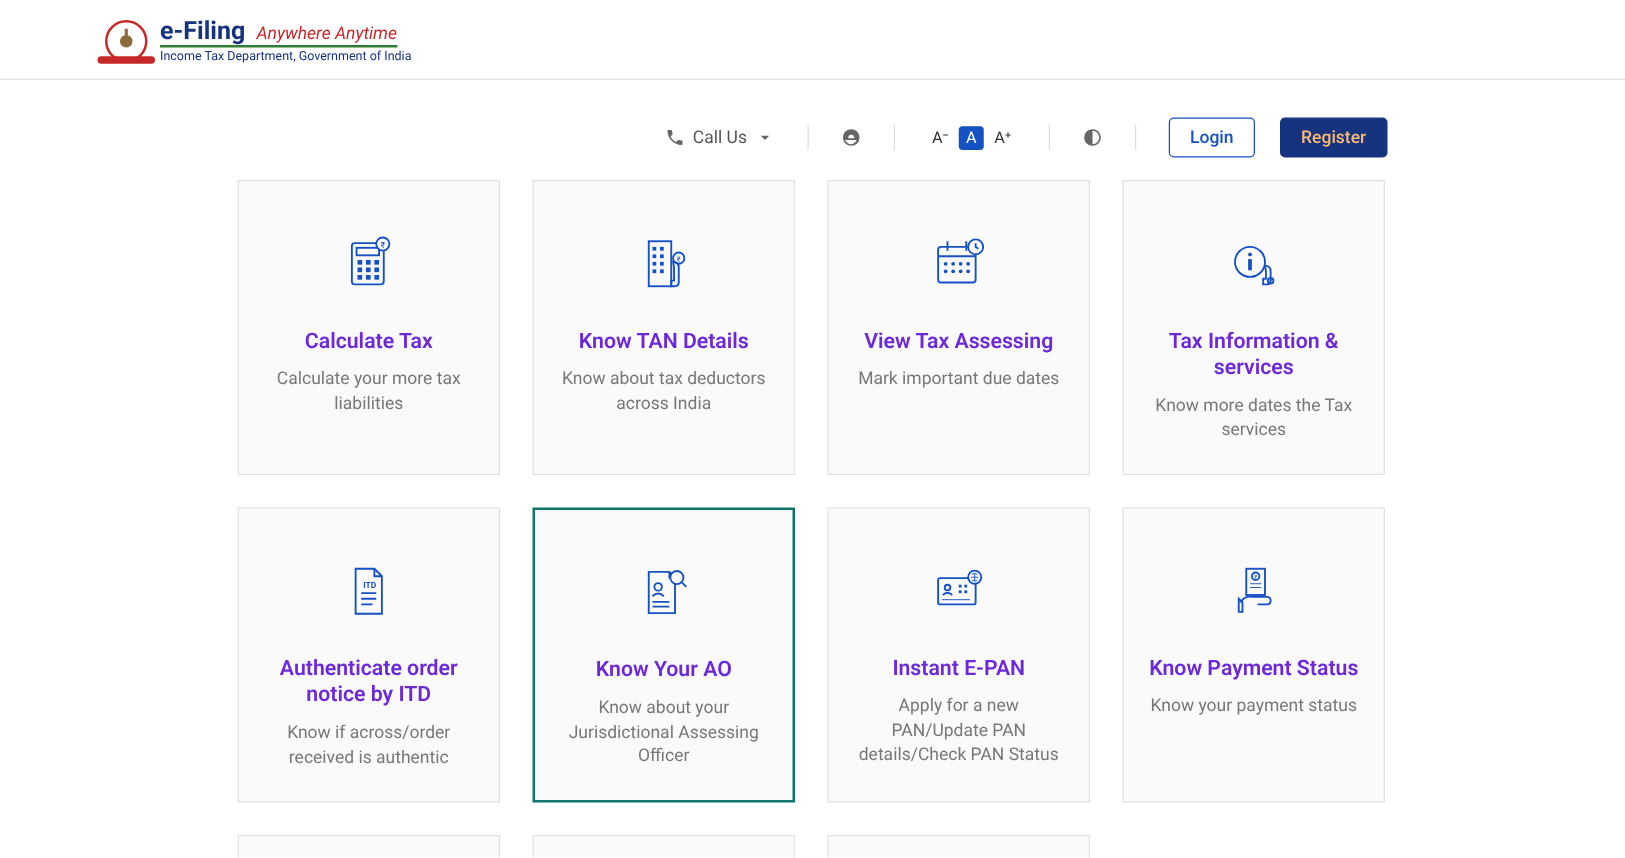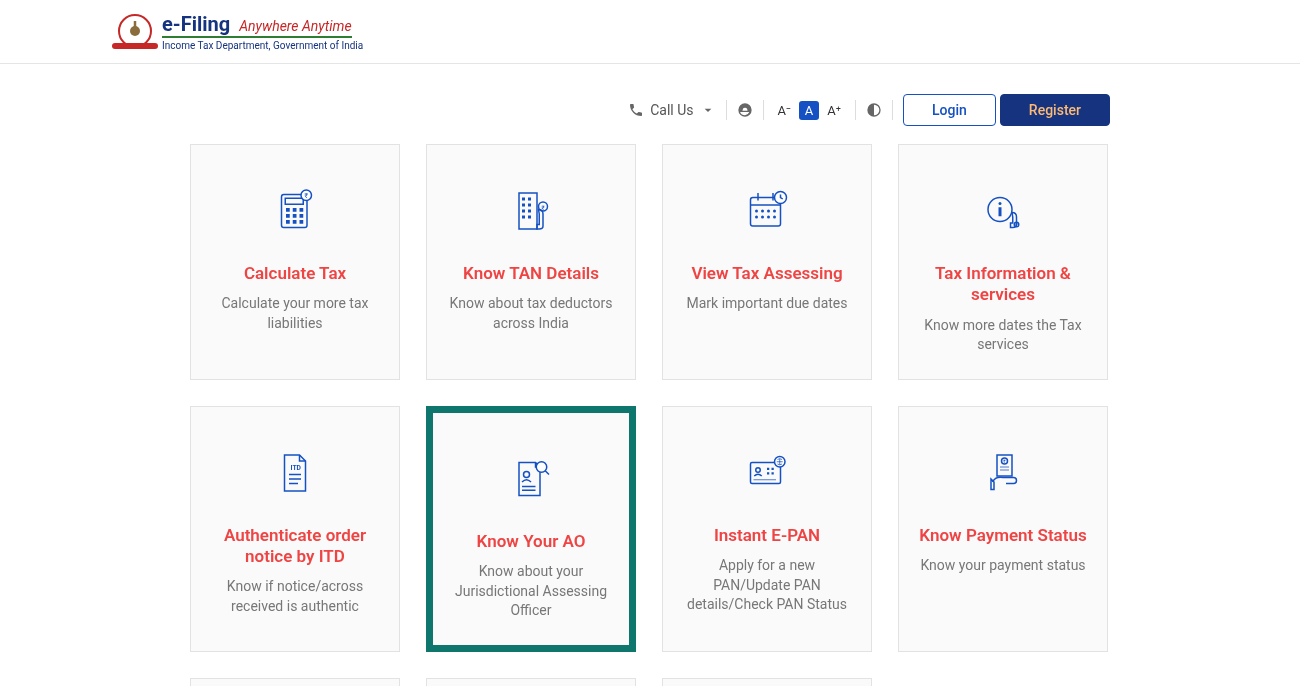--- a/index.html
+++ b/index.html
@@ -1,45 +1,45 @@
 <!DOCTYPE html>
 <html><head>
 <meta charset="utf-8">
 <style>
   *{margin:0;padding:0;box-sizing:border-box;font-family:-apple-system,BlinkMacSystemFont,"Segoe UI",Roboto,Arial,sans-serif}
   body{background:#fff;color:#333}
   .page{width:1300px;margin:0 auto;position:relative}
   
   .hdr{border-bottom:1px solid #e5e5e5;padding:14px 0 12px;margin-bottom:6px}
-  .logo-wrap{display:flex;gap:10px;padding-left:118px}
+  .logo-wrap{display:flex;align-items:center;gap:10px;padding-left:84px}
   .emblem{width:34px;height:34px;border:2px solid #c62828;border-radius:50%;position:relative;display:flex;align-items:center;justify-content:center}
   .emblem::after{content:"";position:absolute;left:-8px;right:-8px;bottom:-3px;height:6px;background:#c62828;border-radius:3px}
   .logo-txt{display:flex;flex-direction:column}
   .logo-top{font-size:20px;font-weight:700;color:#15337f;line-height:1}
   .logo-top .tag{font-style:italic;color:#c62828;font-weight:400;font-size:14px;margin-left:4px}
   .logo-bar{height:2px;background:#2e7d32;width:190px;margin:2px 0}
   .logo-sub{font-size:10px;color:#15337f}
   
-  .util{display:flex;align-items:center;justify-content:flex-end;gap:4px;padding:24px 190px 18px 0;font-size:14px;color:#555}
+  .util{display:flex;align-items:center;justify-content:flex-end;gap:20px;padding:24px 190px 18px 0;font-size:14px;color:#555}
   .util .grp{display:flex;align-items:center;gap:6px}
   .util .sep{width:1px;height:20px;background:#ddd;margin:0 6px}
   .util svg{width:16px;height:16px;fill:#666}
   .font-size{display:flex;gap:4px;align-items:center}
   .font-btn{font-size:13px;color:#333;padding:2px 4px}
   .font-btn.active{background:#1551c2;color:#fff;border-radius:3px;padding:2px 6px}
-  .btn{padding:7px 28px;border-radius:4px;font-size:14px;font-weight:500;cursor:pointer;border:1px solid}
+  .btn{padding:7px 16px;border-radius:4px;font-size:14px;font-weight:500;cursor:pointer;border:1px solid}
   .btn-login{background:#fff;border-color:#1551c2;color:#1551c2}
   .btn-register{background:#15337f;border-color:#15337f;color:#fdba74}
   
   .grid{display:grid;grid-template-columns:repeat(4,210px);gap:26px;padding:0 0 0 190px}
   .card{border:1px solid #e2e2e2;background:#fafafa;display:flex;flex-direction:column;align-items:center;padding:38px 16px 24px;min-height:196px;cursor:pointer;text-align:center}
-  .card.highlight{border:7px solid #0f766e}
+  .card.highlight{border:2px solid #0f766e}
   .card .icon{height:56px;display:flex;align-items:center;justify-content:center;margin-bottom:24px}
   .card svg{width:48px;height:48px}
-  .card h3{font-size:17px;font-weight:600;color:#ef4444;line-height:1.25;margin-bottom:10px}
+  .card h3{font-size:17px;font-weight:600;color:#6d28d9;line-height:1.25;margin-bottom:10px}
   .card p{font-size:14px;color:#777;line-height:1.4}
   
   .grid.last .card{min-height:110px;padding-top:30px}
   .clip{height:686px;overflow:hidden}
 </style>
 </head>
 <body>
 
 <div class="clip">
 <div class="page">
@@ -196,21 +196,21 @@
             <svg viewBox="0 0 64 64">
               <path d="M18 8 h20 l8 8 v40 h-28 z" fill="none" stroke="#1551c2" stroke-width="2"></path>
               <path d="M38 8 v8 h8" fill="none" stroke="#1551c2" stroke-width="2"></path>
               <text x="26" y="28" font-size="9" fill="#1551c2" font-weight="bold">ITD</text>
               <line x1="24" y1="34" x2="40" y2="34" stroke="#1551c2" stroke-width="2"></line>
               <line x1="24" y1="40" x2="40" y2="40" stroke="#1551c2" stroke-width="2"></line>
               <line x1="24" y1="46" x2="36" y2="46" stroke="#1551c2" stroke-width="2"></line>
             </svg>
           </div>
       <h3>Authenticate order notice by ITD</h3>
-      <p>Know if notice/across received is authentic</p>
+      <p>Know if across/order received is authentic</p>
     </div>
 
     <div class="card highlight">
       <div class="icon">
             <svg viewBox="0 0 64 64">
               <path d="M16 10 h22 l6 6 v38 h-28 z" fill="none" stroke="#1551c2" stroke-width="2"></path>
               <path d="M38 10 v6 h6" fill="none" stroke="#1551c2" stroke-width="2"></path>
               <circle cx="26" cy="26" r="4" fill="none" stroke="#1551c2" stroke-width="2"></circle>
               <path d="M20 36 q6 -6 12 0" fill="none" stroke="#1551c2" stroke-width="2"></path>
               <line x1="20" y1="42" x2="38" y2="42" stroke="#1551c2" stroke-width="2"></line>

